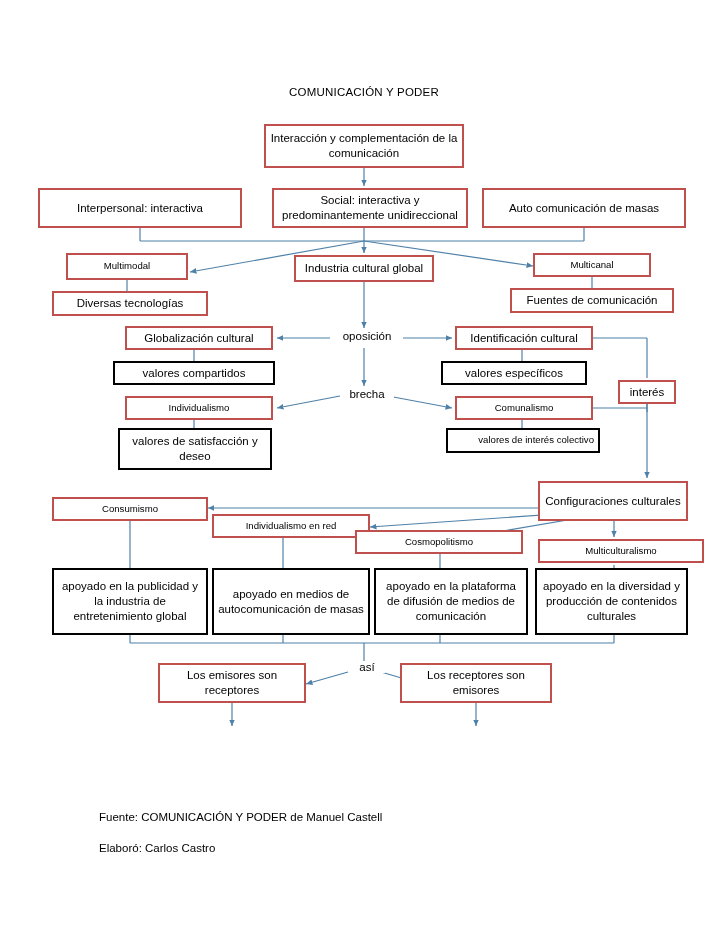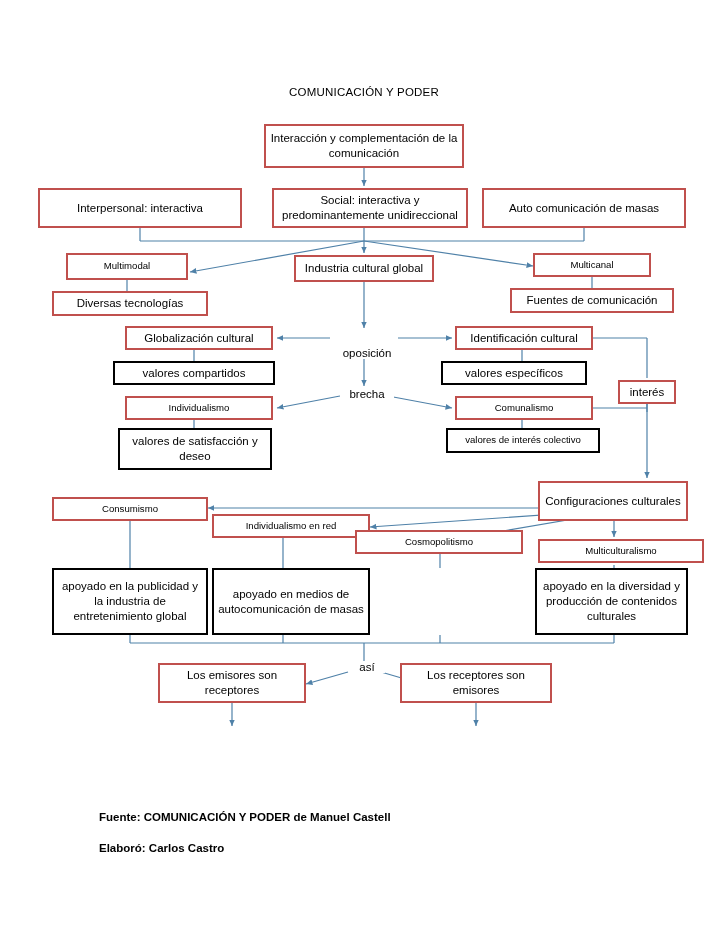--- a/index.html
+++ b/index.html
@@ -5,21 +5,21 @@
   html,body{margin:0;padding:0;background:#ffffff;}
   body{width:728px;height:943px;position:relative;font-family:"Liberation Sans","DejaVu Sans",sans-serif;color:#000;}
   #canvas{position:relative;width:728px;height:943px;overflow:hidden;background:#fff;}
   svg#wires{position:absolute;left:0;top:0;width:728px;height:943px;pointer-events:none;}
   .node{position:absolute;box-sizing:border-box;display:flex;align-items:center;justify-content:center;text-align:center;background:#fff;z-index:2;}
   .node span{display:block;line-height:1.30;padding:0 4px;}
   .red{border:2px solid #C0504D;}
   .black{border:2.5px solid #000000;}
   .title{position:absolute;text-align:center;font-size:11.5px;letter-spacing:.2px;}
   .elabel{position:absolute;background:#fff;font-size:11.5px;text-align:center;z-index:3;padding:0 3px;}
-  .footer{position:absolute;font-size:11.5px;font-weight:bold;}
+  .footer{position:absolute;font-size:11.5px;}
   .fs115{font-size:11.5px;}
   .fs10{font-size:9.6px;}
 </style>
 </head>
 <body>
 
 <div id="canvas">
 
   <svg id="wires" viewBox="0 0 728 943">
     <defs>
@@ -164,21 +164,21 @@
   </div>
 
   <div class="node red fs115" style="left:618px;top:380px;width:58px;height:24px;">
     <span>interés</span>
   </div>
 
   <div class="node black fs115" style="left:118px;top:428px;width:154px;height:42px;">
     <span>valores de satisfacción y deseo</span>
   </div>
 
-  <div class="node black fs10" style="left:446px;top:428px;width:154px;height:25px;">
+  <div class="node black fs10" style="left:446px;top:428px;width:154px;height:25px;justify-content:flex-end;">
     <span>valores de interés colectivo</span>
   </div>
 
   <div class="node red fs115" style="left:538px;top:481px;width:150px;height:40px;">
     <span>Configuraciones culturales</span>
   </div>
 
   <div class="node red fs10" style="left:52px;top:497px;width:156px;height:24px;">
     <span>Consumismo</span>
   </div>
@@ -196,34 +196,37 @@
   </div>
 
   <div class="node black fs115" style="left:52px;top:568px;width:156px;height:67px;">
     <span>apoyado en la publicidad y la industria de entretenimiento global</span>
   </div>
 
   <div class="node black fs115" style="left:212px;top:568px;width:158px;height:67px;">
     <span>apoyado en medios de autocomunicación de masas</span>
   </div>
 
+  <div class="node black fs115" style="left:374px;top:568px;width:154px;height:67px;">
+    <span>apoyado en la plataforma de difusión de medios de comunicación</span>
+  </div>
 
   <div class="node black fs115" style="left:535px;top:568px;width:153px;height:67px;">
     <span>apoyado en la diversidad y producción de contenidos culturales</span>
   </div>
 
   <div class="node red fs115" style="left:158px;top:663px;width:148px;height:40px;">
     <span>Los emisores son receptores</span>
   </div>
 
   <div class="node red fs115" style="left:400px;top:663px;width:152px;height:40px;">
     <span>Los receptores son emisores</span>
   </div>
 
 
-  <div class="elabel" style="left:331px;top:330px;width:66px;margin-top:17px;">oposición</div>
+  <div class="elabel" style="left:331px;top:330px;width:66px;">oposición</div>
   <div class="elabel" style="left:340px;top:388px;width:48px;">brecha</div>
   <div class="elabel" style="left:349px;top:661px;width:30px;">así</div>
 
   <div class="footer" style="left:99px;top:811px;">Fuente: COMUNICACIÓN Y PODER de Manuel Castell</div>
   <div class="footer" style="left:99px;top:842px;">Elaboró: Carlos Castro</div>
 
 </div>
 
 </body></html>

